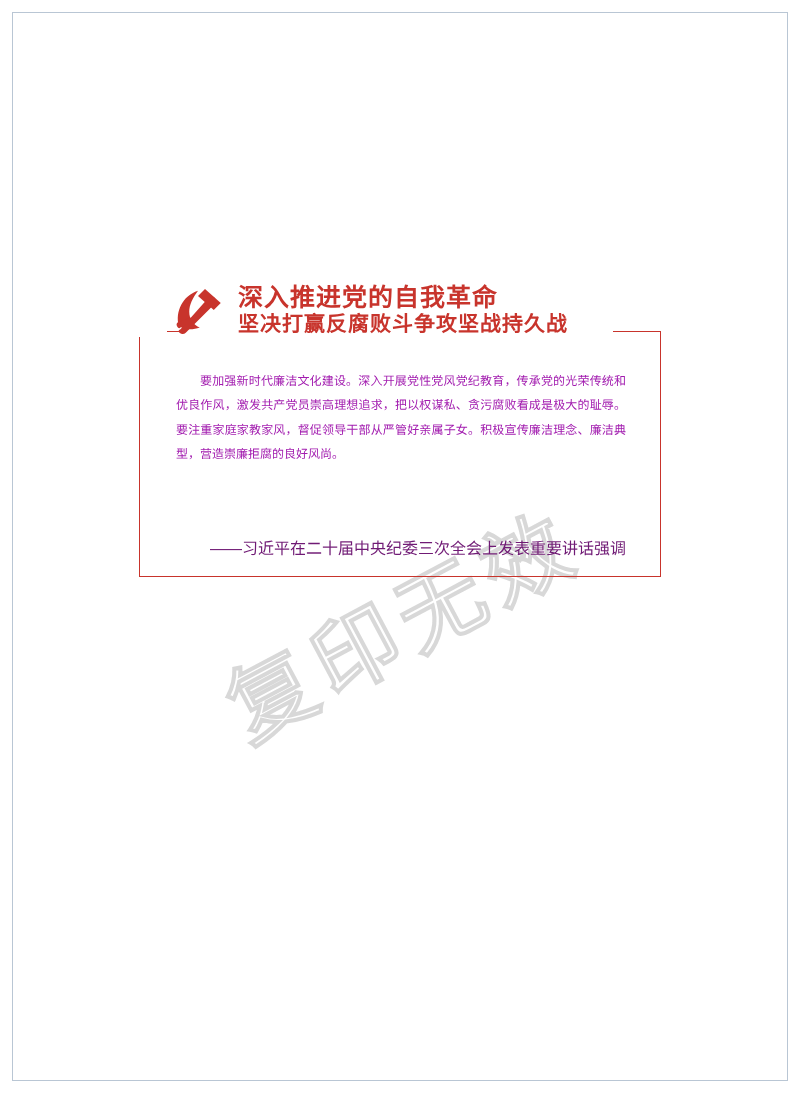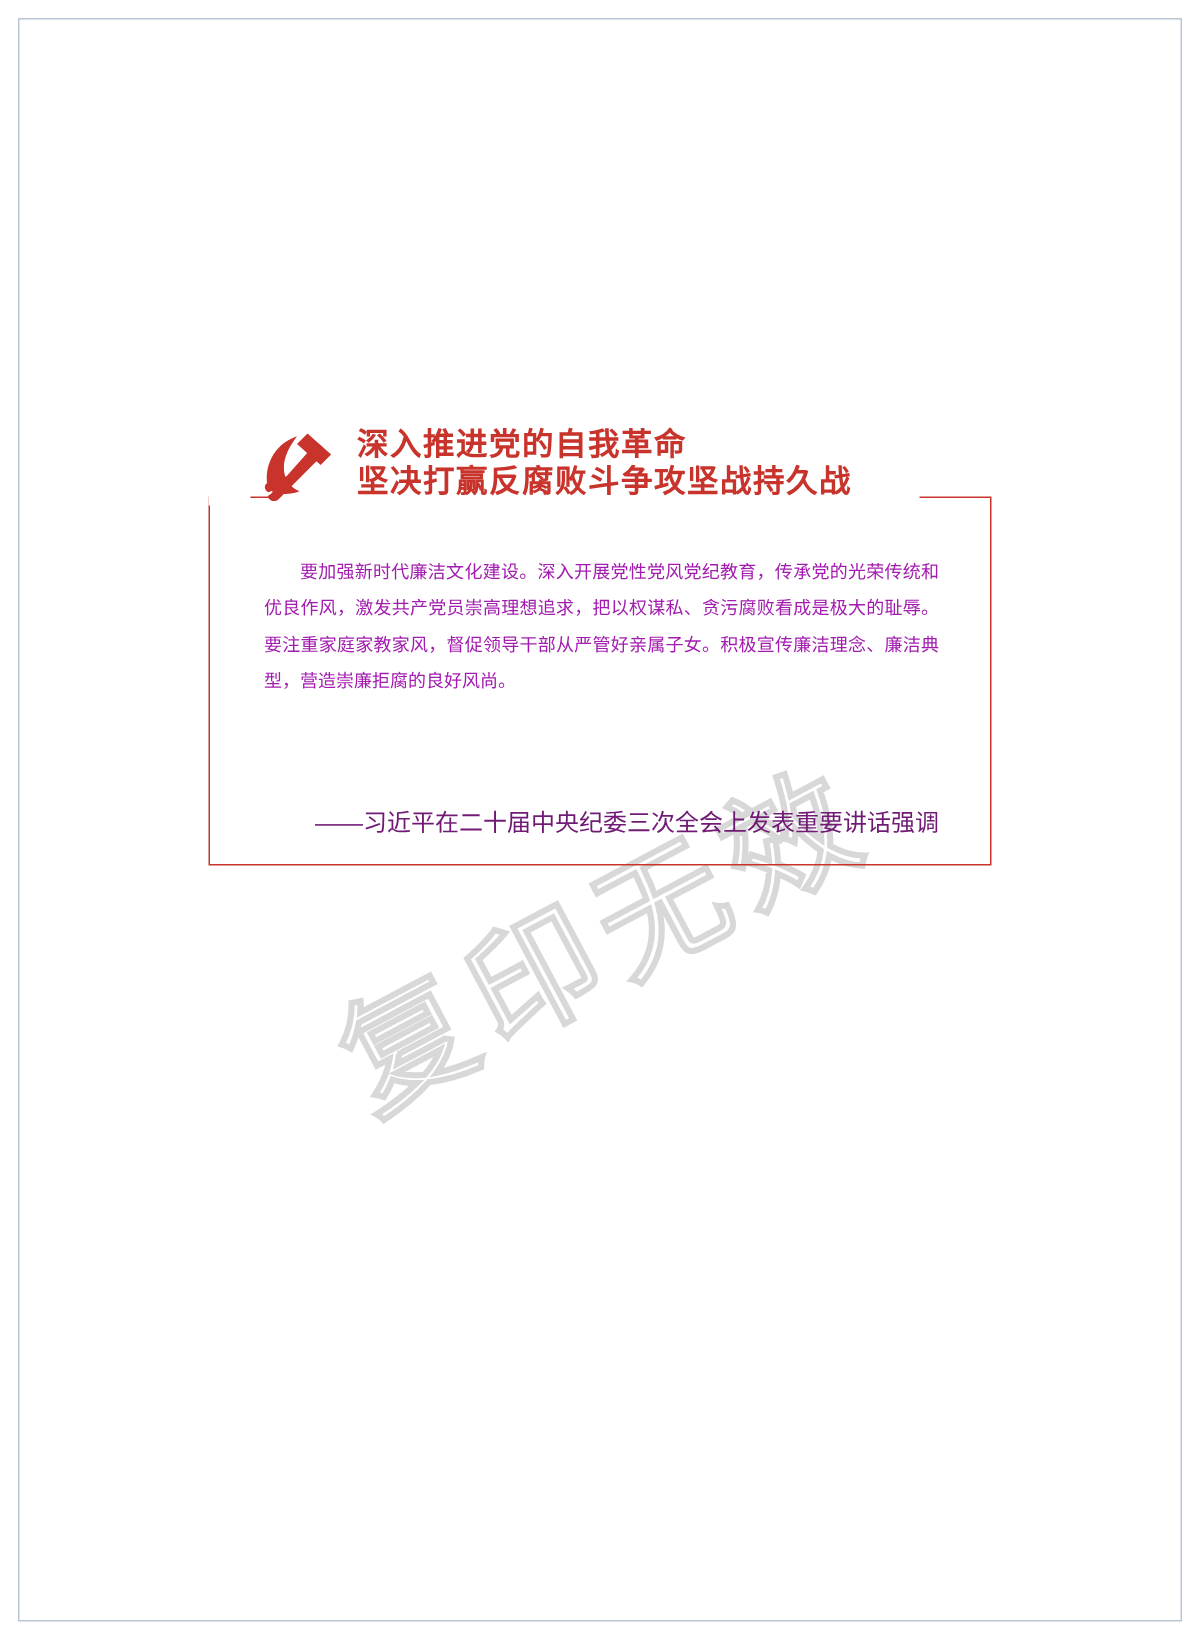--- a/index.html
+++ b/index.html
@@ -92,21 +92,21 @@
   }
   .title-wrap {
     display: flex;
     flex-direction: column;
     justify-content: center;
     line-height: 1.18;
   }
   .title-line {
     color: #c8342c;
     font-weight: 700;
-    font-size: 21px;
+    font-size: 25px;
     letter-spacing: 1px;
     font-family: "Liberation Sans", "DejaVu Sans", sans-serif;
     white-space: nowrap;
   }
   .title-line.l2 {
     font-size: 21px;
   }
 
   
   .quote-body {

